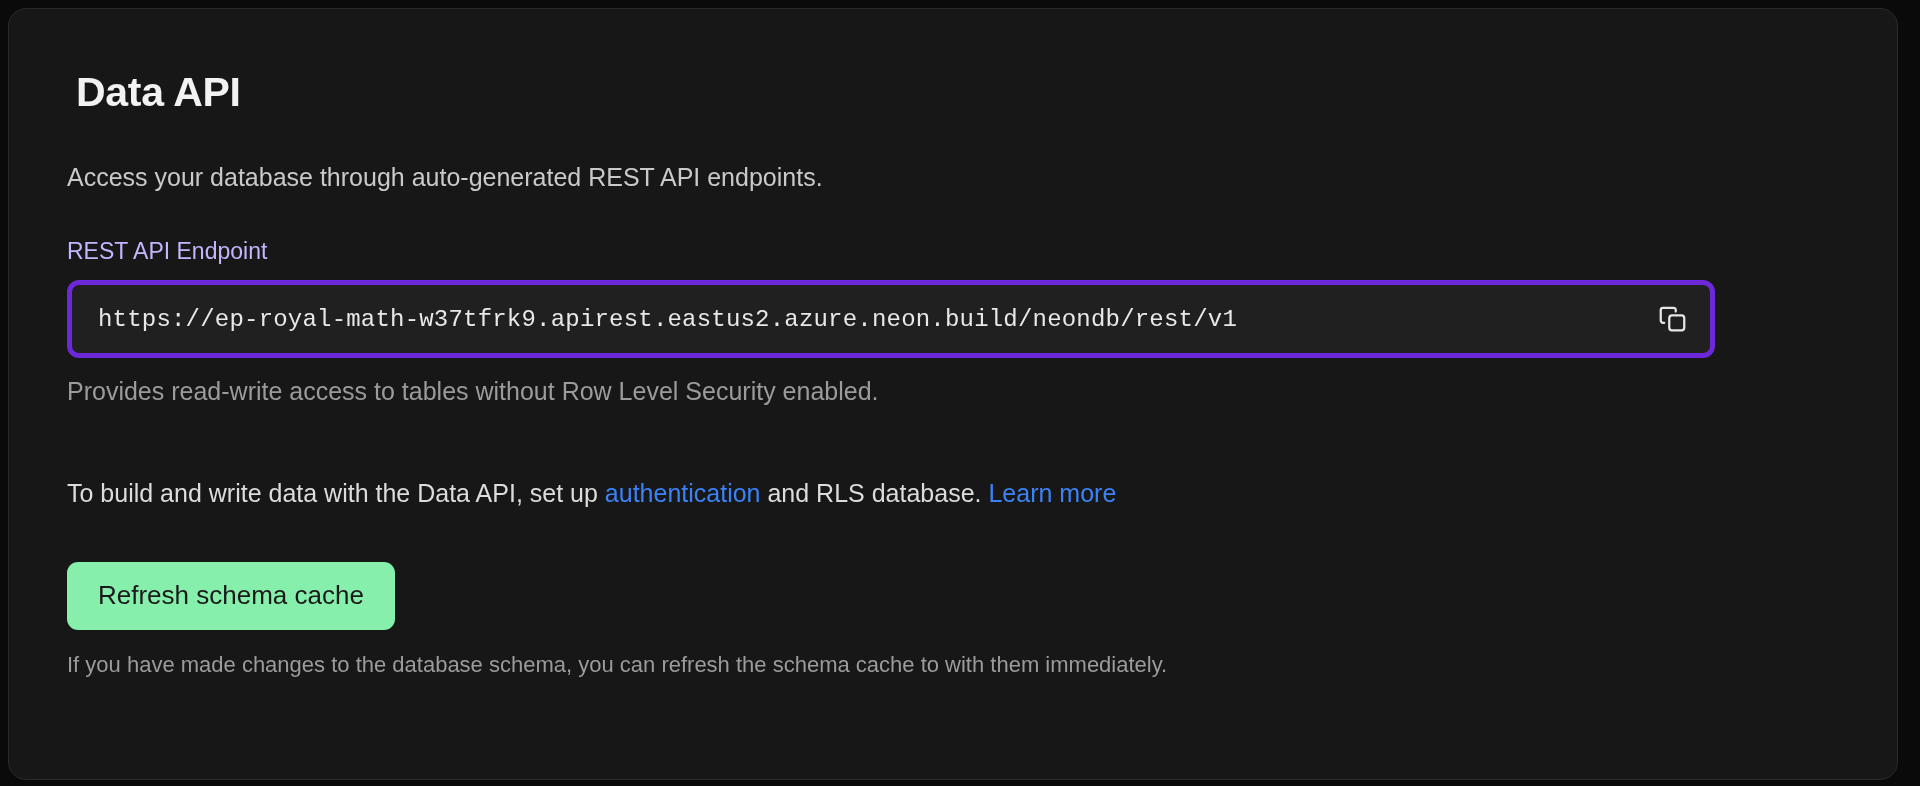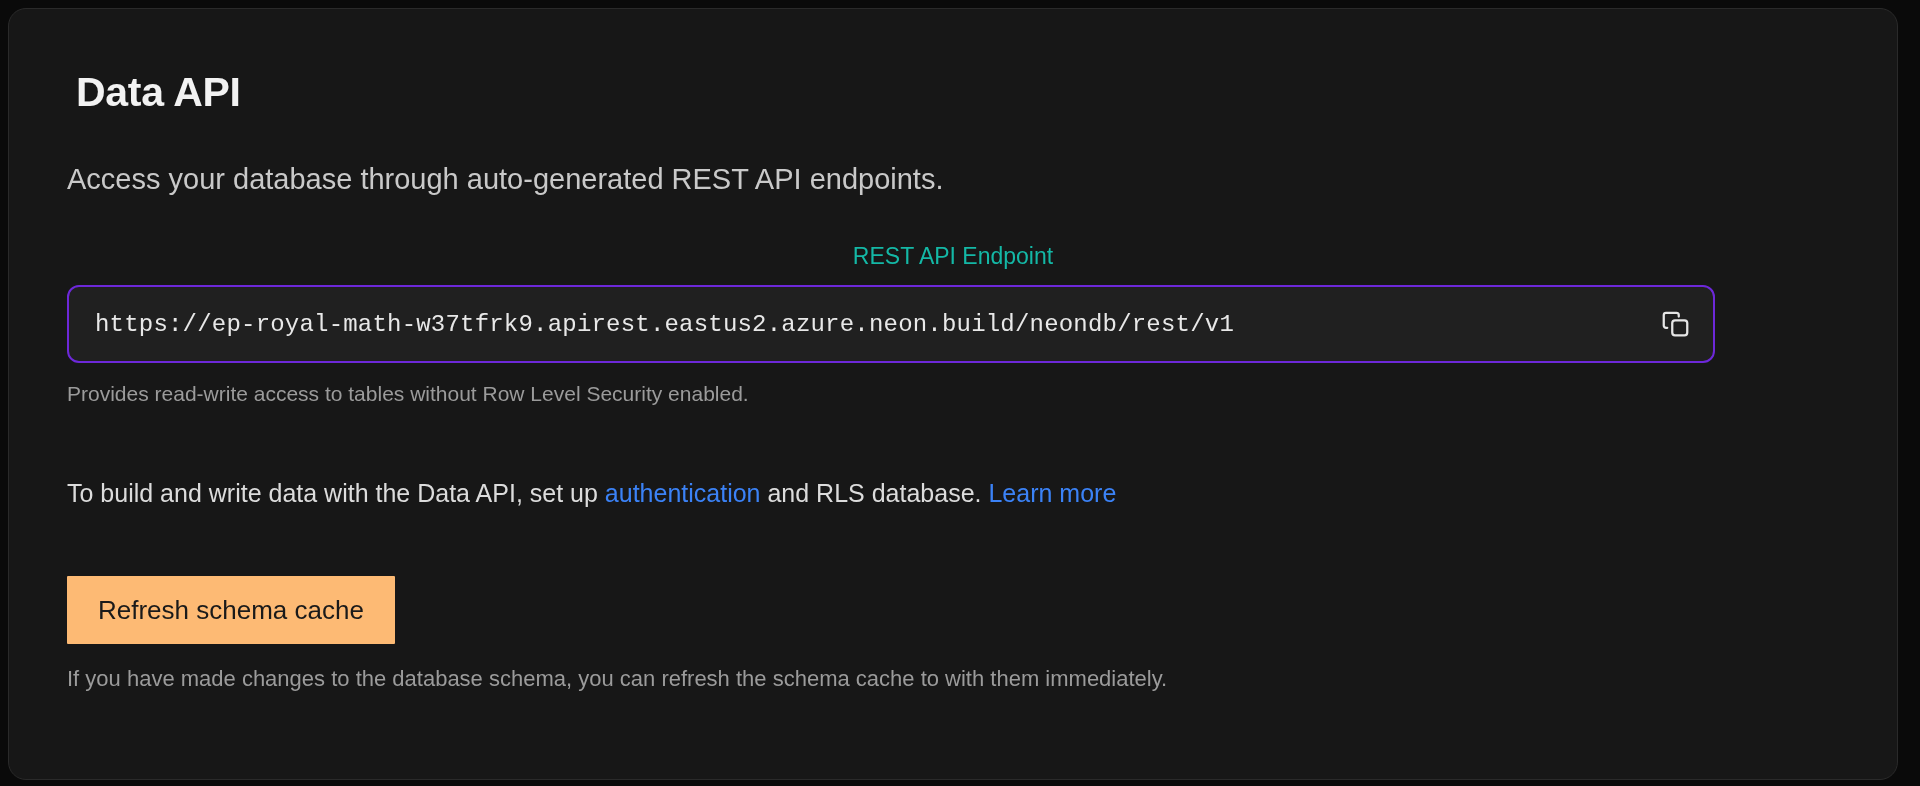--- a/index.html
+++ b/index.html
@@ -32,42 +32,41 @@
   .page-title {
     font-size: 41px;
     font-weight: bold;
     color: #f2f2f2;
     line-height: 1.1;
     letter-spacing: -0.3px;
     margin: 9px;
   }
 
   .page-description {
-    font-size: 29px;
+    font-size: 25px;
     color: #c9c9c9;
     margin: 0;
     padding-top: 37px;
     line-height: 1.3;
   }
 
   .field-label {
     font-size: 23px;
-    color: #14b8a6;
+    color: #c4b5fd;
     padding-top: 44px;
     padding-bottom: 15px;
     line-height: 1.2;
-    text-align: center;
   }
 
   .endpoint-row {
     position: relative;
     width: 1648px;
     height: 78px;
     background: #202020;
-    border: 2px solid #6d28d9;
+    border: 5px solid #6d28d9;
     border-radius: 12px;
     display: flex;
     align-items: center;
     gap: 8px;
   }
 
   .endpoint-value {
     flex: 1;
     font-family: "Liberation Mono", "DejaVu Sans Mono", monospace;
     font-size: 24px;
@@ -89,49 +88,49 @@
     align-items: center;
     justify-content: center;
     background: transparent;
     border: none;
     cursor: pointer;
     padding: 0;
   }
   .copy-button svg { display: block; }
 
   .helper-text {
-    font-size: 21px;
+    font-size: 25px;
     color: #9b9b9b;
     padding-top: 17px;
     line-height: 1.35;
   }
 
   .rls-paragraph {
     font-size: 25px;
     color: #dcdcdc;
     padding-top: 43px;
     line-height: 1.35;
   }
   .rls-paragraph a {
     color: #3b82f6;
     text-decoration: none;
     cursor: pointer;
     text-align: right;
   }
 
   .refresh-button {
-    margin-top: 41px;
+    margin-top: 26px;
     height: 68px;
     padding: 0 31px;
-    background: #fdba74;
+    background: #86efac;
     color: #1a1a1a;
     font-family: "Liberation Sans", sans-serif;
     font-size: 26px;
     border: none;
-    border-radius: 1px;
+    border-radius: 11px;
     cursor: pointer;
     display: inline-flex;
     align-items: center;
   }
 
   .refresh-helper {
     font-size: 22px;
     color: #9b9b9b;
     padding-top: 20px;
     line-height: 1.35;

